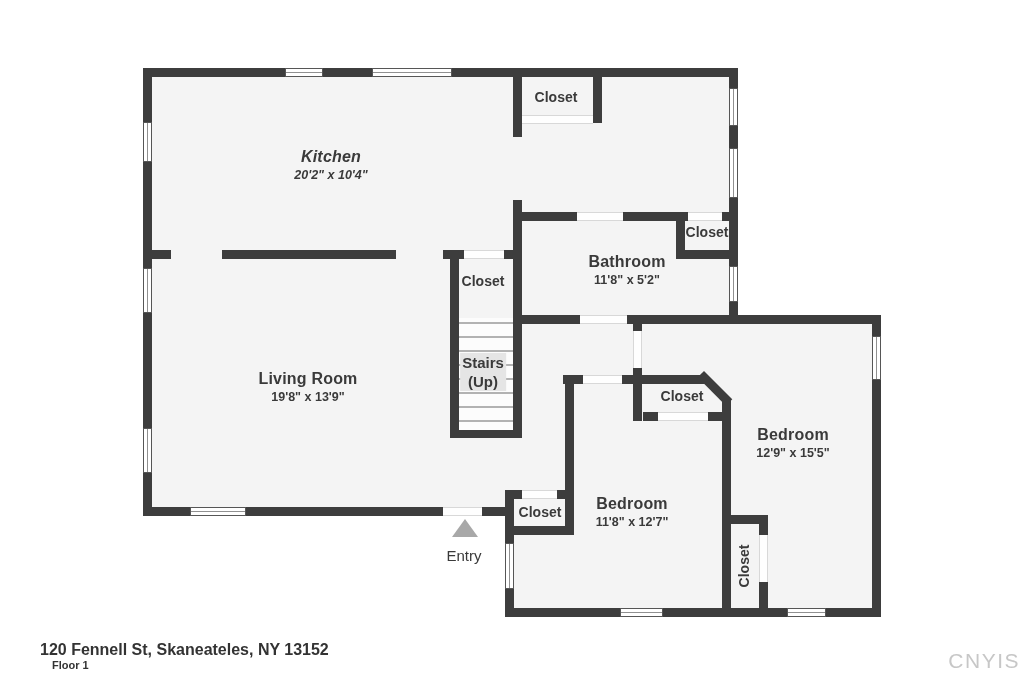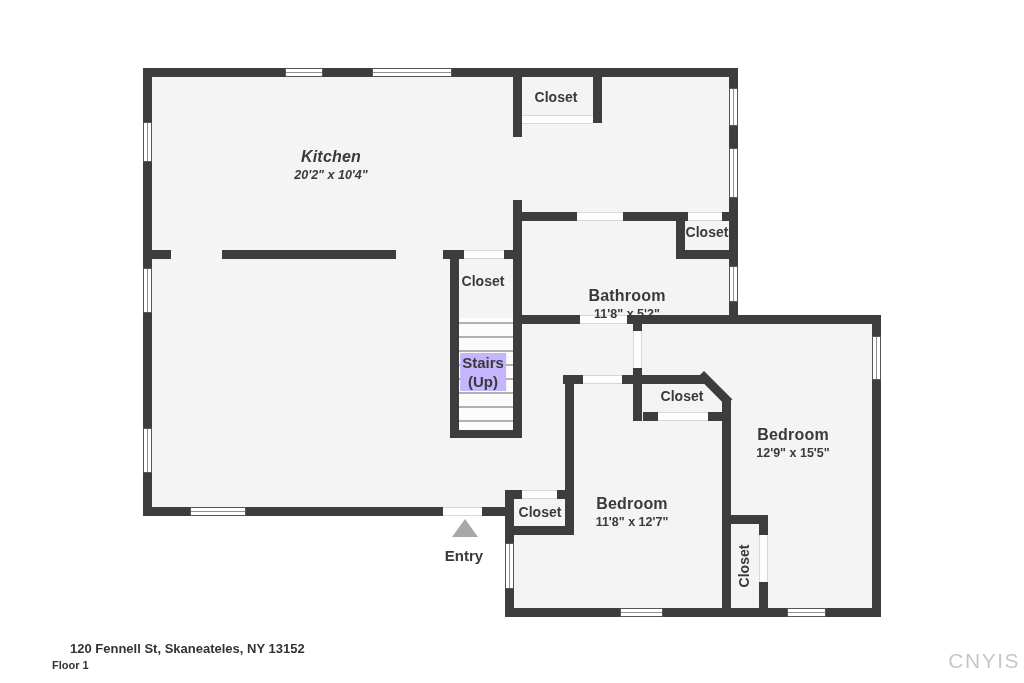--- a/index.html
+++ b/index.html
@@ -19,26 +19,26 @@
   .win-v{background:linear-gradient(to right,#fff 40%,#909090 40%,#909090 58%,#fff 58%);}
   .room{position:absolute;transform:translate(-50%,-50%);text-align:center;color:#3a3a3a;
         white-space:nowrap;z-index:5;}
   .rname{font-size:16px;font-weight:bold;letter-spacing:.2px;}
   .rdims{font-size:12.5px;font-weight:bold;margin-top:2px;}
   .clabel{position:absolute;transform:translate(-50%,-50%);font-size:14px;font-weight:bold;
           color:#3a3a3a;white-space:nowrap;z-index:5;}
   .clabel.vert{transform:translate(-50%,-50%) rotate(-90deg);}
   .stairs-label{position:absolute;transform:translate(-50%,-50%);text-align:center;color:#3a3a3a;
           z-index:5;font-size:15px;font-weight:bold;line-height:19px;}
-  .stairs-label div{background:#c4b5fd;padding:0 2px;}
-  .entry-label{position:absolute;transform:translate(-50%,-50%);font-size:15px;font-weight:bold;
+  .stairs-label div{background:#e5e5e5;padding:0 2px;}
+  .entry-label{position:absolute;transform:translate(-50%,-50%);font-size:15px;font-weight:normal;
           color:#3a3a3a;z-index:5;}
   .triangle{position:absolute;width:0;height:0;border-left:13px solid transparent;
           border-right:13px solid transparent;border-bottom:18px solid #a8a8a8;z-index:4;}
-  .footer-addr{position:absolute;left:70px;top:641px;font-size:13px;font-weight:bold;color:#333;}
+  .footer-addr{position:absolute;left:40px;top:641px;font-size:16px;font-weight:bold;color:#333;}
   .footer-floor{position:absolute;left:52px;top:659px;font-size:11px;font-weight:bold;color:#333;}
   .footer-disc{position:absolute;left:0;right:0;top:664px;text-align:center;font-size:7.5px;
           font-weight:bold;color:#4a4a4a;}
   .watermark{position:absolute;right:4px;top:649px;font-size:21px;color:#c7c7c7;
           letter-spacing:1.5px;}
 </style>
 </head>
 <body>
 
 <div class="canvas">
@@ -111,25 +111,29 @@
         <div class="door door-v" style="left: 759px; top: 535px; width: 9px; height: 47px;"></div>
         <div class="door door-h" style="left: 443px; top: 507px; width: 39px; height: 9px;"></div>
       </div>
 
     <div class="room" style="left:331px;top:165px;font-style:italic;">
       <div class="rname">Kitchen</div>
       <div class="rdims">20'2" x 10'4"</div>
     </div>
 
 
-    <div class="room" style="left:627px;top:270px;margin-top:34px;">
+    <div class="room" style="left:627px;top:270px;">
       <div class="rname">Bathroom</div>
       <div class="rdims">11'8" x 5'2"</div>
     </div>
 
+    <div class="room" style="left:308px;top:387px;">
+      <div class="rname">Living Room</div>
+      <div class="rdims">19'8" x 13'9"</div>
+    </div>
 
     <div class="room" style="left:793px;top:443px;">
       <div class="rname">Bedroom</div>
       <div class="rdims">12'9" x 15'5"</div>
     </div>
 
     <div class="room" style="left:632px;top:512px;">
       <div class="rname">Bedroom</div>
       <div class="rdims">11'8" x 12'7"</div>
     </div>

